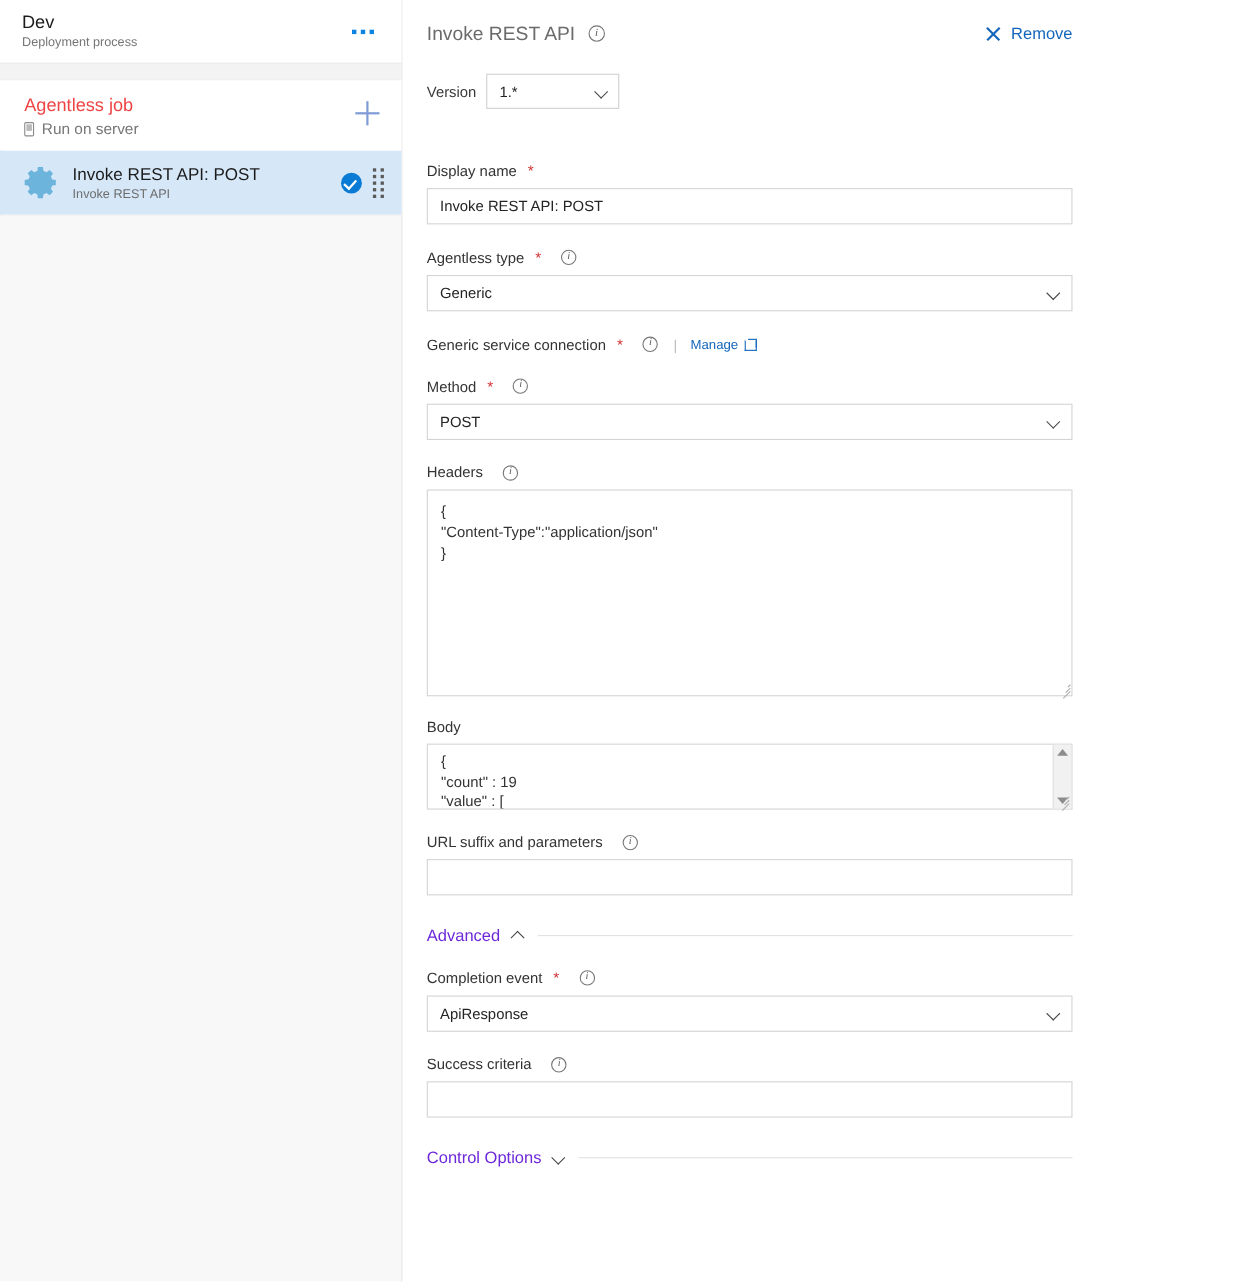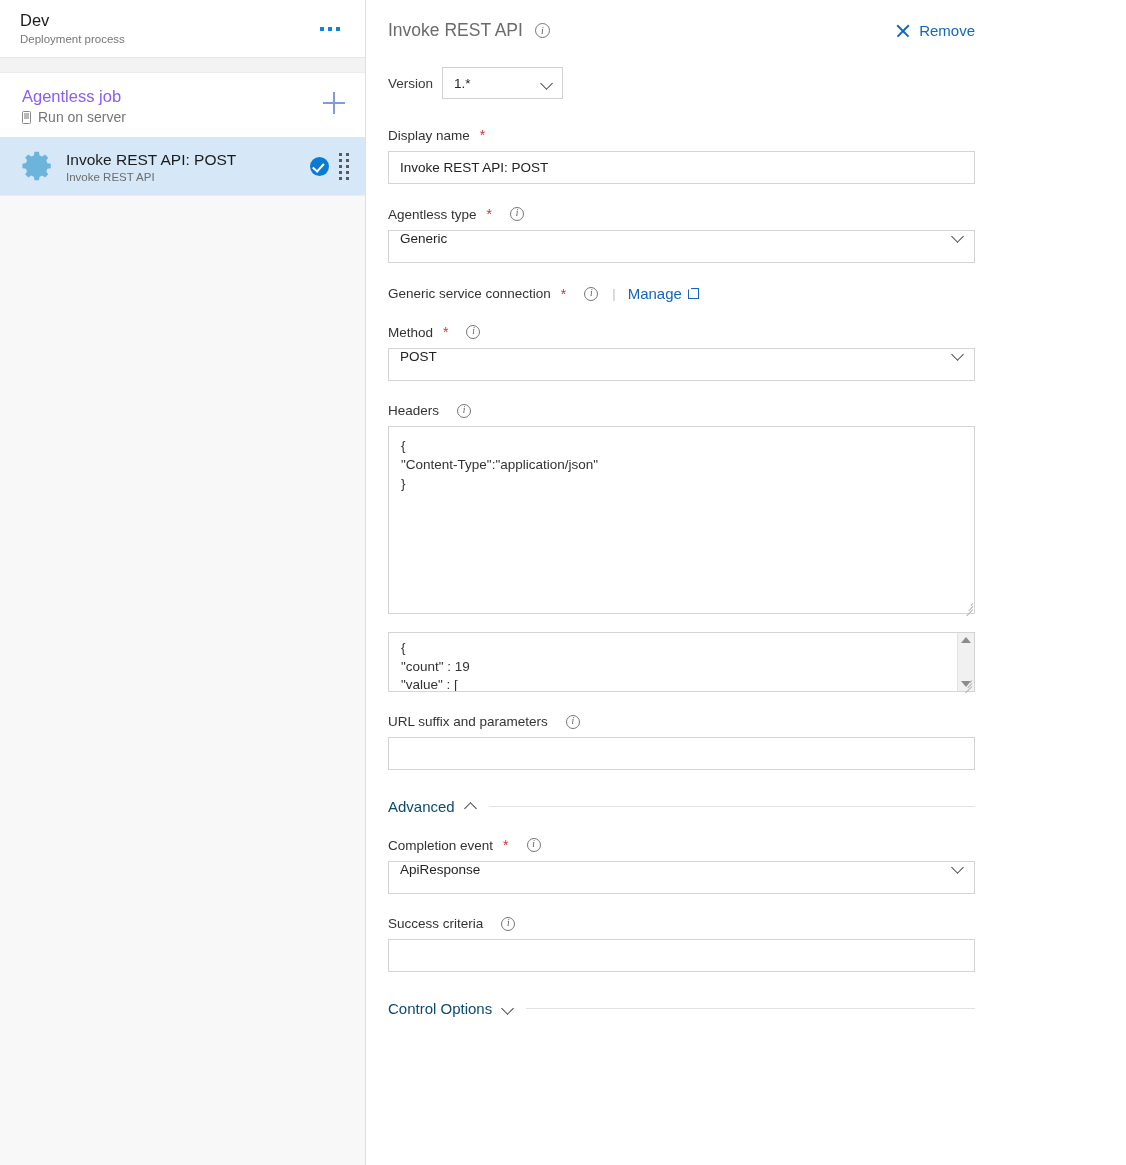--- a/index.html
+++ b/index.html
@@ -31,21 +31,21 @@
     width:30px; height:24px; display:flex; align-items:center; justify-content:center;
     gap:4px; cursor:pointer;
   }
   .ellipsis-btn i { width:4px; height:4px; background:#0a84e0; display:block; }
 
   .sb-gap { height: 14px; background:#f3f3f3; }
 
   .job-card { background:#fff; border-top:1px solid #ededed; border-bottom:1px solid #ededed; }
   .job-row { display:flex; align-items:flex-start; padding: 13px 18px 12px 22px; }
   .job-info { flex:1; }
-  .job-title { font-size:16.5px; color:#8b5cf6; line-height:20px; }
+  .job-title { font-size:16.5px; color:#ef4444; line-height:20px; }
   .job-sub { display:flex; align-items:center; gap:7px; margin-top:3px; }
   .job-sub-text { font-size:14px; color:#767676; }
   .server-ico { width:9px; height:13px; border:1.4px solid #8a8a8a; border-radius:1.5px; position:relative; }
   .server-ico:after { content:""; position:absolute; left:1px; right:1px; top:1.5px; height:6px; background:#b9b9b9; }
   .plus-btn { width:26px; height:26px; position:relative; cursor:pointer; margin-top:4px; }
   .plus-btn:before, .plus-btn:after { content:""; position:absolute; background:#7f9cd6; }
   .plus-btn:before { left:50%; top:2px; bottom:2px; width:2px; margin-left:-1px; }
   .plus-btn:after { top:50%; left:2px; right:2px; height:2px; margin-top:-1px; }
 
   .task-row {
@@ -89,46 +89,46 @@
 
   .version-row { display:flex; align-items:center; gap:9px; padding: 26px 0 0 22px; }
   .version-label { font-size:13.5px; color:#3a3a3a; }
   .version-select {
     width:121px; height:32px; border:1px solid #d0d0d0; background:#fff;
     display:flex; align-items:center; padding: 0 9px 0 11px; cursor:pointer;
   }
   .version-value { flex:1; font-size:13.5px; color:#242424; }
 
   .form { padding: 28px 22px 0 22px; }
-  .field { margin-bottom: 0; }
+  .field { margin-bottom: 0; margin-top: 20px; }
   .flabel-row { display:flex; align-items:center; gap:8px; margin-bottom: 8px; }
   .flabel { font-size:13.5px; color:#333; }
   .req { color:#cf3333; font-size:14px; margin-left:2px; }
   .sep { color:#bdbdbd; font-size:13px; margin: 0 4px 0 6px; }
-  .manage-link { color:#1366bb; font-size:15px; cursor:pointer; display:flex; align-items:center; gap:6px;}
+  .manage-link { color:#1366bb; font-size:12px; cursor:pointer; display:flex; align-items:center; gap:6px;}
   .ext-ico { width:11px; height:11px; position:relative; display:inline-block; }
   .ext-ico:before {
     content:""; position:absolute; left:0; bottom:0; width:9px; height:8px;
     border:1.4px solid #1366bb; border-top-color:transparent;
   }
   .ext-ico:after {
     content:""; position:absolute; right:0; top:0; width:7px; height:7px;
     border-top:1.4px solid #1366bb; border-right:1.4px solid #1366bb;
   }
 
   .text-input {
     width:100%; height:33px; border:1px solid #d4d4d4; background:#fff;
     font-family:"Liberation Sans", sans-serif; font-size:13.5px; color:#242424;
     padding: 0 11px; outline:none;
   }
   .text-input::placeholder { color:#9a9a9a; }
 
   .select-box {
     width:100%; height:33px; border:1px solid #d4d4d4; background:#fff;
-    display:flex; align-items:flex-start; padding: 0 10px 0 11px; cursor:pointer;
+    display:flex; align-items:center; padding: 0 10px 0 11px; cursor:pointer;
   }
   .select-val { flex:1; font-size:13.5px; color:#242424; }
   .chev { width:11px; height:11px; position:relative; flex:none; }
   .chev:before {
     content:""; position:absolute; left:0px; top:1px; width:8px; height:8px;
     border-right:1.4px solid #4a4a4a; border-bottom:1.4px solid #4a4a4a;
     transform: rotate(45deg);
   }
 
   .inline-row { display:flex; align-items:stretch; gap:9px; }
@@ -161,21 +161,21 @@
   .vscroll {
     position:absolute; right:0; top:0; width:17px; height:58px; background:#f1f1f1;
     border-left:1px solid #e2e2e2; display:flex; flex-direction:column; align-items:center;
     justify-content:space-between; cursor:pointer;
   }
   .arrow-up, .arrow-dn { width:0; height:0; border-left:5px solid transparent; border-right:5px solid transparent; margin:4px 0; }
   .arrow-up { border-bottom:6px solid #8d8d8d; }
   .arrow-dn { border-top:6px solid #8d8d8d; }
 
   .section-head { display:flex; align-items:center; gap:11px; padding: 0; }
-  .section-title { font-size:15px; color:#0c4a6e; cursor:pointer; display:flex; align-items:center; gap:10px; }
+  .section-title { font-size:15px; color:#6d28d9; cursor:pointer; display:flex; align-items:center; gap:10px; }
   .section-line { flex:1; height:1px; background:#e2e2e2; }
   .chev-sm { width:13px; height:9px; position:relative; }
   .chev-sm:before {
     content:""; position:absolute; left:1px; top:0px; width:8px; height:8px;
     border-right:1.5px solid #444; border-bottom:1.5px solid #444; transform:rotate(45deg);
   }
   .chev-sm.up:before { transform:rotate(225deg); top:2px; }
 
   .mb28 { margin-bottom:28px; }
   .mb22 { margin-bottom:22px; }
@@ -318,20 +318,23 @@
 }</textarea>
           <span class="resize-grip">
               <i></i>
               <i></i>
               <i></i>
             </span>
         </div>
       </div>
 
       <div class="field mb22">
+        <div class="flabel-row">
+          <span class="flabel">Body</span>
+        </div>
         <div class="body-wrap">
           <textarea class="body-code" style="">{
 "count" : 19
 "value" : [</textarea>
           <div class="vscroll">
             <span class="arrow-up"></span>
             <span class="arrow-dn"></span>
           </div>
           <span class="resize-grip">
               <i></i>

